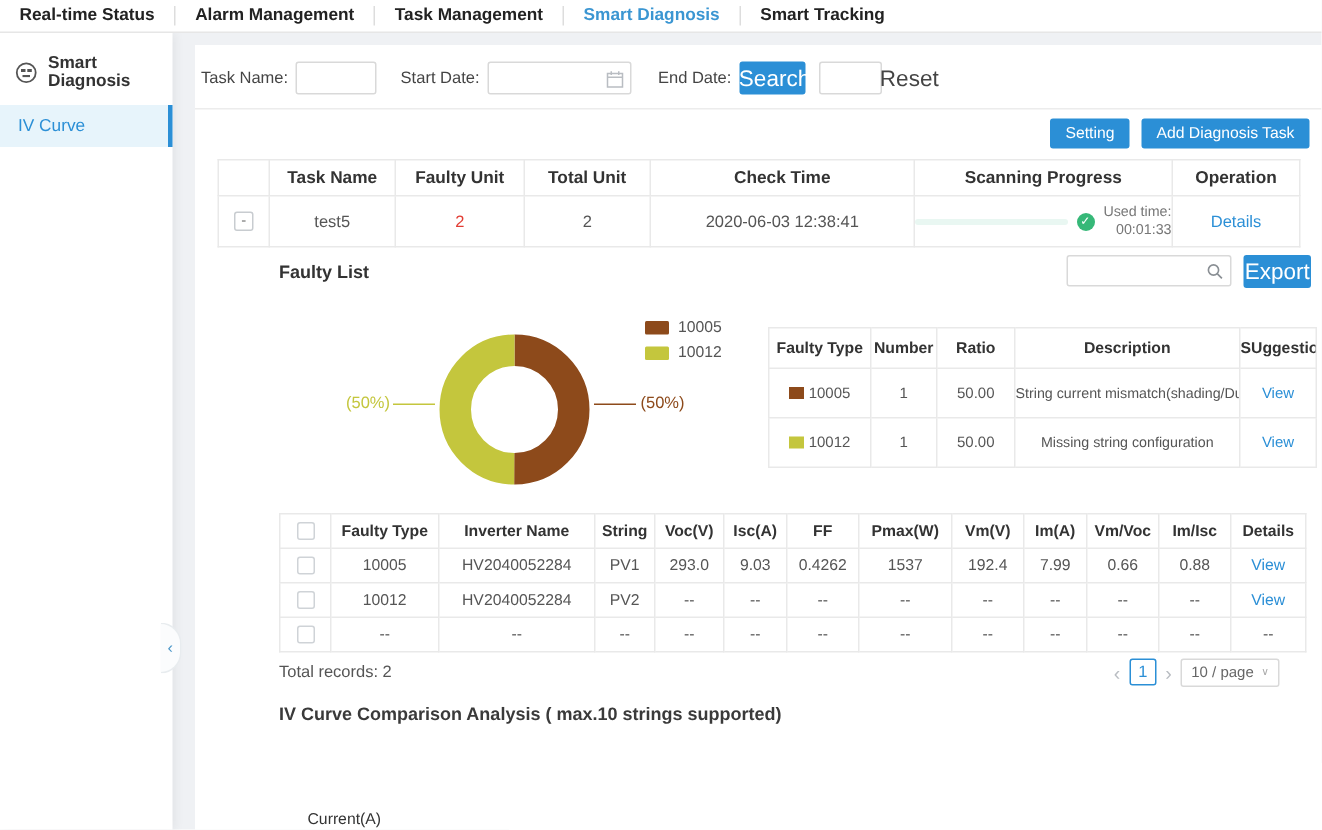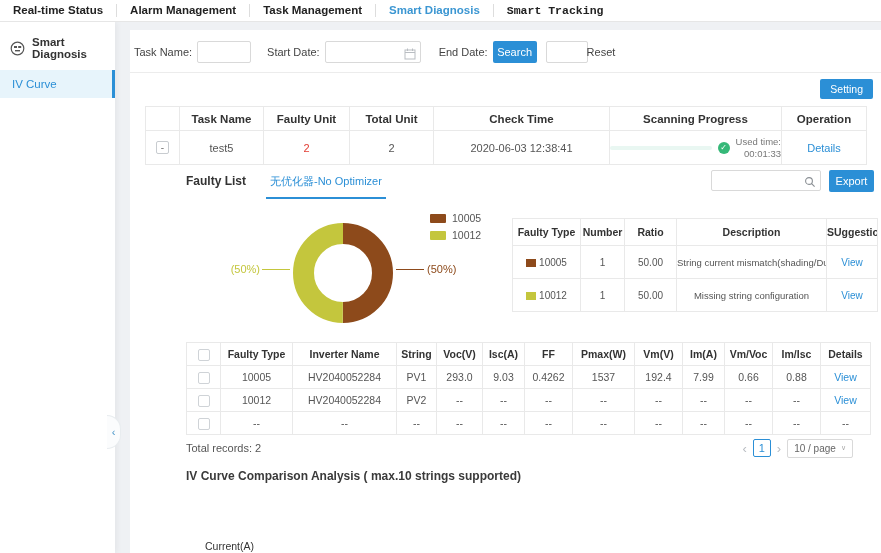--- a/index.html
+++ b/index.html
@@ -7,21 +7,21 @@
   body {
     font-family: "Liberation Sans", "DejaVu Sans", sans-serif;
     background:#eff1f4; position:relative; overflow:hidden;
     color:#333;
   }
   
   .topnav { position:absolute; left:0; top:0; width:881px; height:22px;
     background:#fff; border-bottom:1px solid #e6e6e6; display:flex; align-items:center; z-index:5;}
   .nav-item { font-size:11.5px; font-weight:600; color:#222; padding:0 13px;
     border-right:1px solid #ddd; line-height:13px; cursor:pointer; }
-  .nav-item:last-child { border-right:none;font-family:Liberation Mono, monospace; }
+  .nav-item:last-child { border-right:none; }
   .nav-item.active { color:#3b96d2; }
   
   .sidebar { position:absolute; left:0; top:22px; width:115px; height:531px;
     background:#fff; box-shadow:2px 0 6px rgba(0,0,0,0.05); z-index:4; }
   .side-group { display:flex; align-items:center; gap:7px; padding:14px 10px 10px 10px;
     font-size:11.5px; font-weight:700; color:#333; cursor:pointer; }
   .side-icon svg { display:block; }
   .side-item { height:28px; line-height:28px; padding-left:12px; font-size:11.5px;
     color:#2b8fd6; background:#e7f4fb; border-right:3px solid #2b8fd6; cursor:pointer; }
   .collapse-tab { position:absolute; left:107px; top:415px; width:14px; height:34px;
@@ -35,21 +35,21 @@
   
   .filters { position:absolute; left:4px; top:10px; height:24px; display:flex; align-items:center; }
   .filters label { font-size:11px; color:#444; margin-right:5px; }
   .inp { height:22px; border:1px solid #d9d9d9; border-radius:2px; font-size:11px;
     padding:0 5px; color:#333; outline:none; font-family:inherit; }
   .inp.task { width:54px; margin-right:16px; }
   .date-wrap { position:relative; margin-right:18px; }
   .date-wrap .inp { width:96px; padding-right:20px; }
   .date-wrap .inp::placeholder { color:#c0c4c9; }
   .cal-ico { position:absolute; right:5px; top:5px; }
-  .btn { border:none; border-radius:2px; font-size:11px; cursor:pointer;
+  .btn { border:none; border-radius:2px; font-size:15px; cursor:pointer;
     font-family:inherit; }
   .btn.primary { background:#2b8fd6; color:#fff; }
   .btn.ghost { background:#fff; color:#444; border:1px solid #d9d9d9;padding-left:40px; }
   .btn.search { width:44px; height:22px; margin-right:9px; }
   .btn.reset { width:38px; height:22px; }
   .divider { position:absolute; left:0; top:42px; width:100%; height:1px; background:#ececec; }
   .top-actions { position:absolute; top:49px; right:8px; display:flex; gap:8px; }
   .top-actions .btn { height:20px; padding:0 10px; font-size:10.5px; }
   
   table { border-collapse:collapse; table-layout:fixed; }
@@ -165,20 +165,21 @@
     </span>
     <label>End Date:</label>
     <button class="btn primary search">Search</button>
     <button class="btn ghost reset">Reset</button>
   </div>
 
   <div class="divider"></div>
 
   <div class="top-actions">
     <button class="btn primary">Setting</button>
+    <button class="btn primary">Add Diagnosis Task</button>
   </div>
 
   <table class="task-table">
     <colgroup>
       <col style="width:34px">
         <col style="width:84px">
         <col style="width:86px">
       <col style="width:84px">
         <col style="width:176px">
         <col style="width:172px">
@@ -210,21 +211,20 @@
           </span>
         </div>
       </td>
       <td><span class="link">Details</span></td>
     </tr>
   </tbody>
     </table>
 
   <div class="detail-head">
     <span class="fl-title">Faulty List</span>
-    <span class="fl-tab">无优化器-No Optimizer</span>
     <span class="fl-search">
       <input class="inp" style="">
       <span class="mag">
         <svg width="12" height="12" viewBox="0 0 12 12">
           <circle cx="5" cy="5" r="3.4" fill="none" stroke="#8a8f94" stroke-width="1.1"></circle>
           <line x1="7.6" y1="7.6" x2="10.6" y2="10.6" stroke="#8a8f94" stroke-width="1.1"></line>
         </svg>
       </span>
     </span>
     <button class="btn primary export">Export</button>

